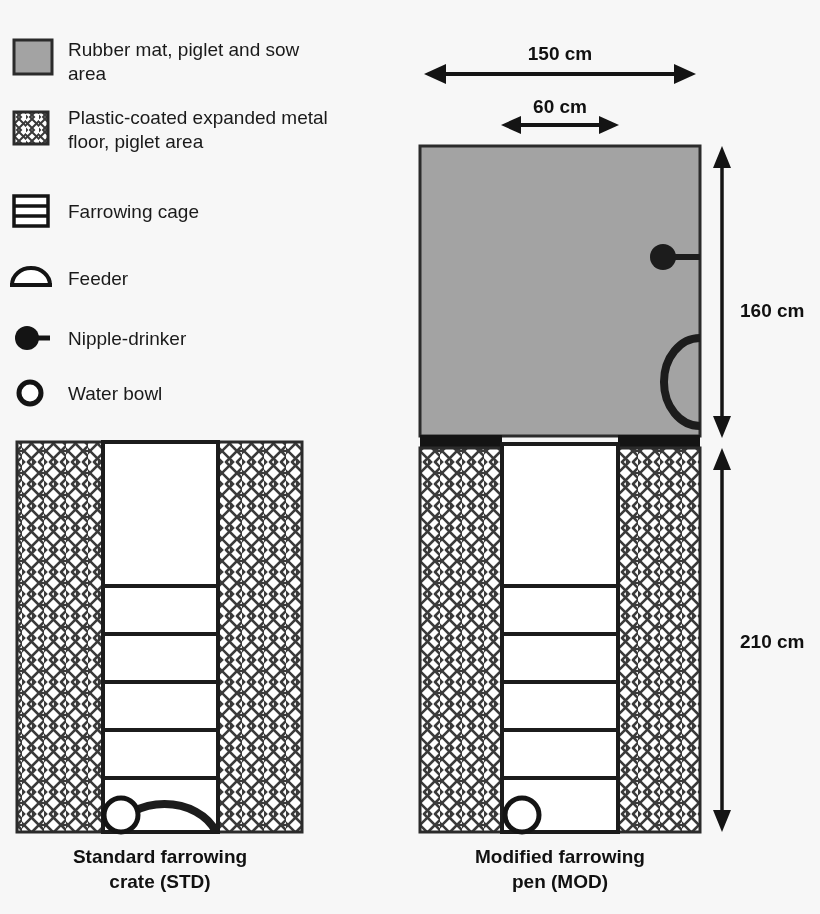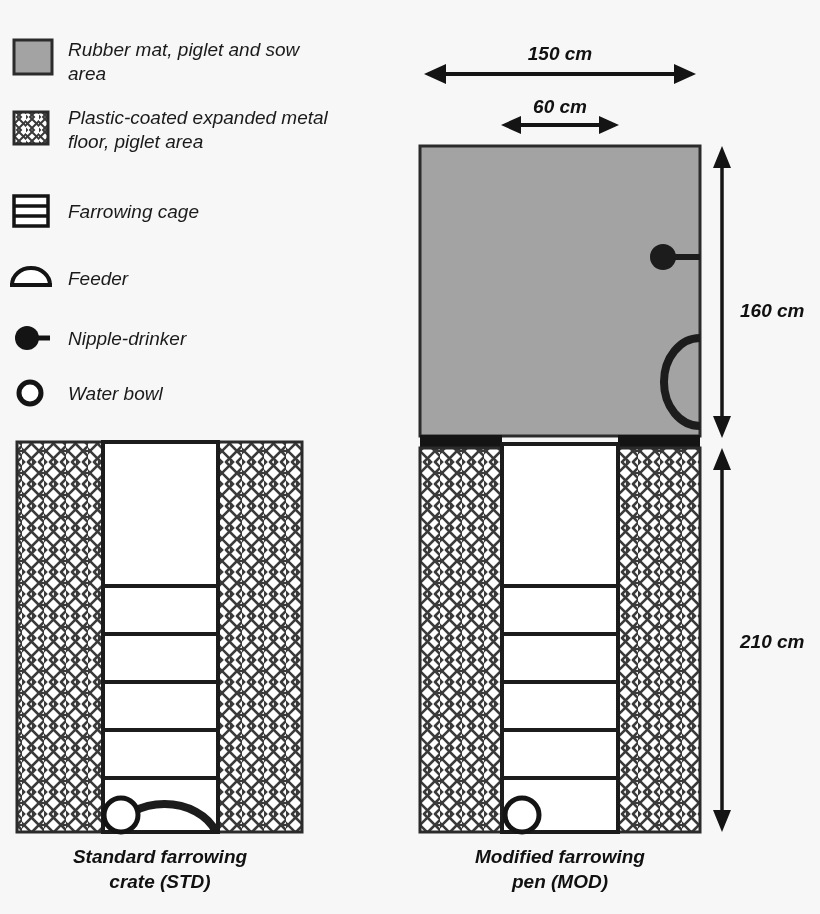--- a/index.html
+++ b/index.html
@@ -13,21 +13,20 @@
     height: 914px;
     position: relative;
     font-family: "Liberation Sans", sans-serif;
     overflow: hidden;
   }
   #diagram-root {
     position: absolute;
     top: 0; left: 0;
     width: 820px;
     height: 815px;
-    font-style: italic;
   }
   svg.diagram {
     display: block;
     width: 820px;
     height: 914px;
   }
   .legend-text {
     font-family: "Liberation Sans", sans-serif;
     font-size: 19px;
     fill: #1a1a1a;

